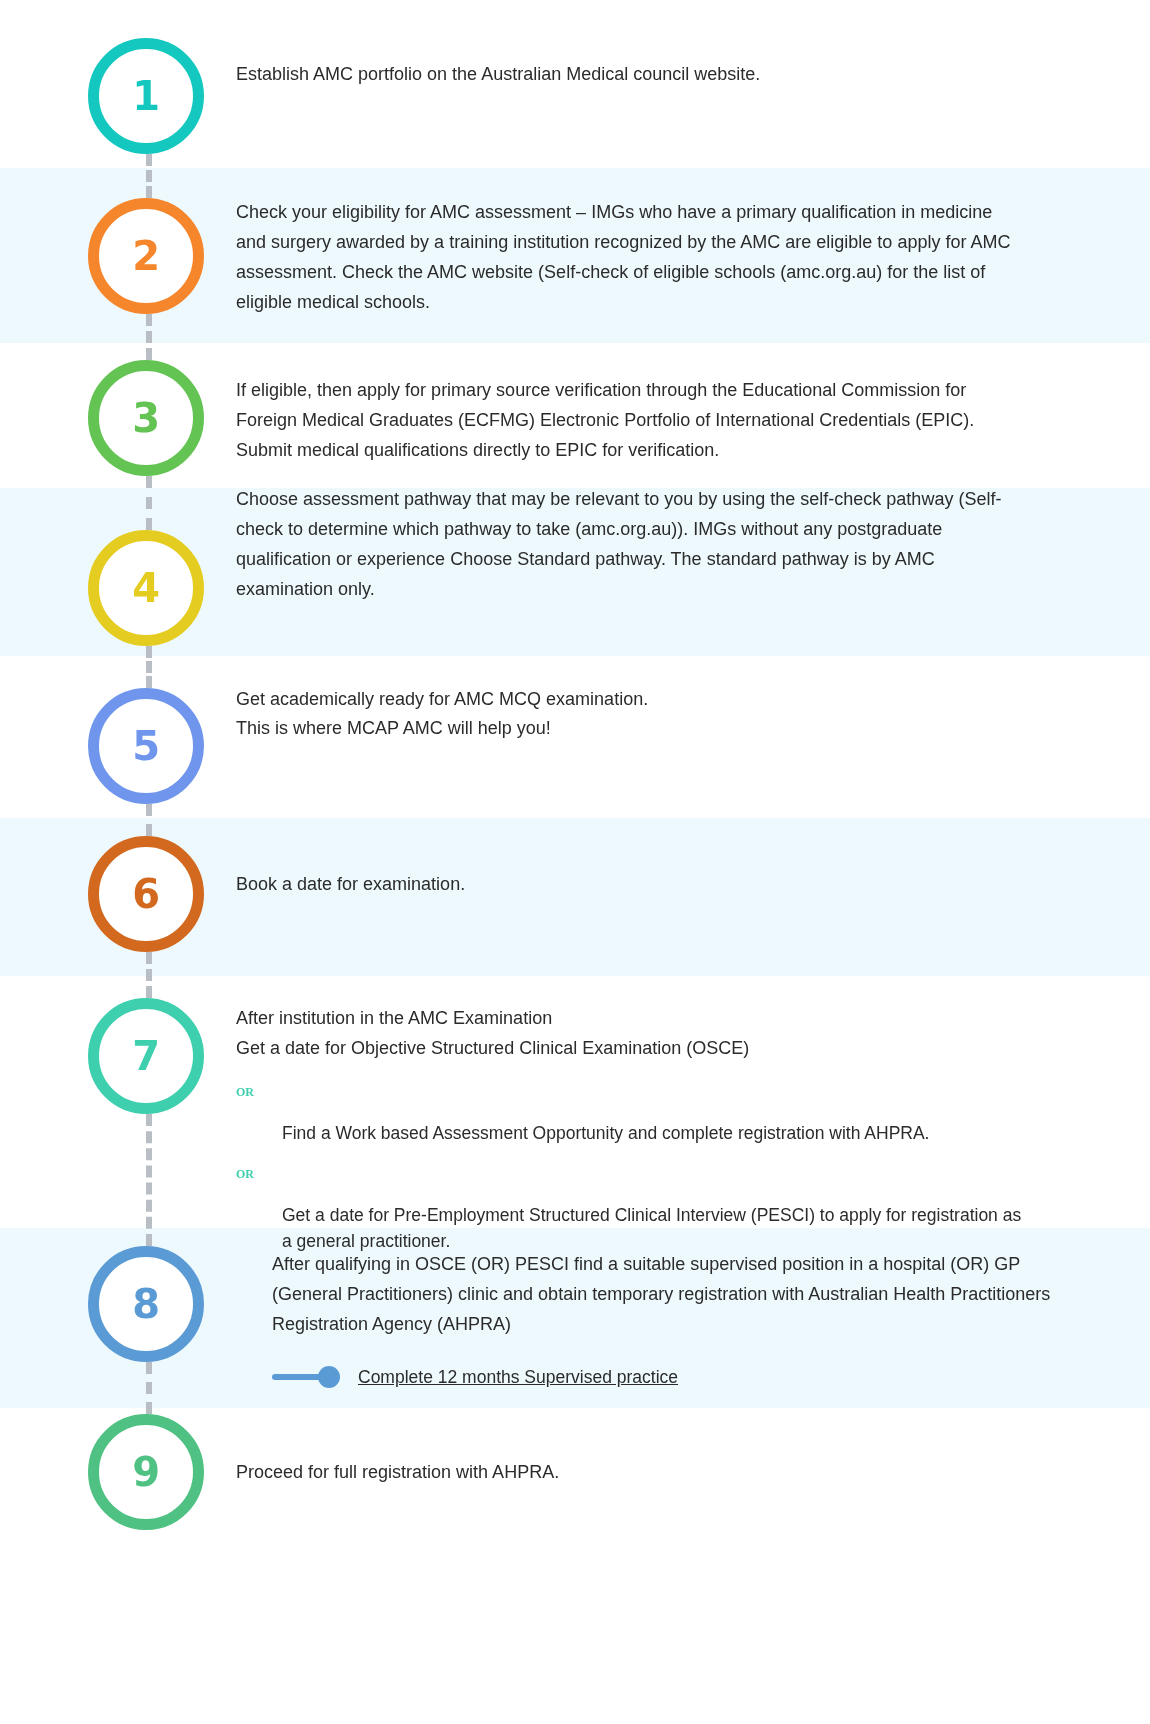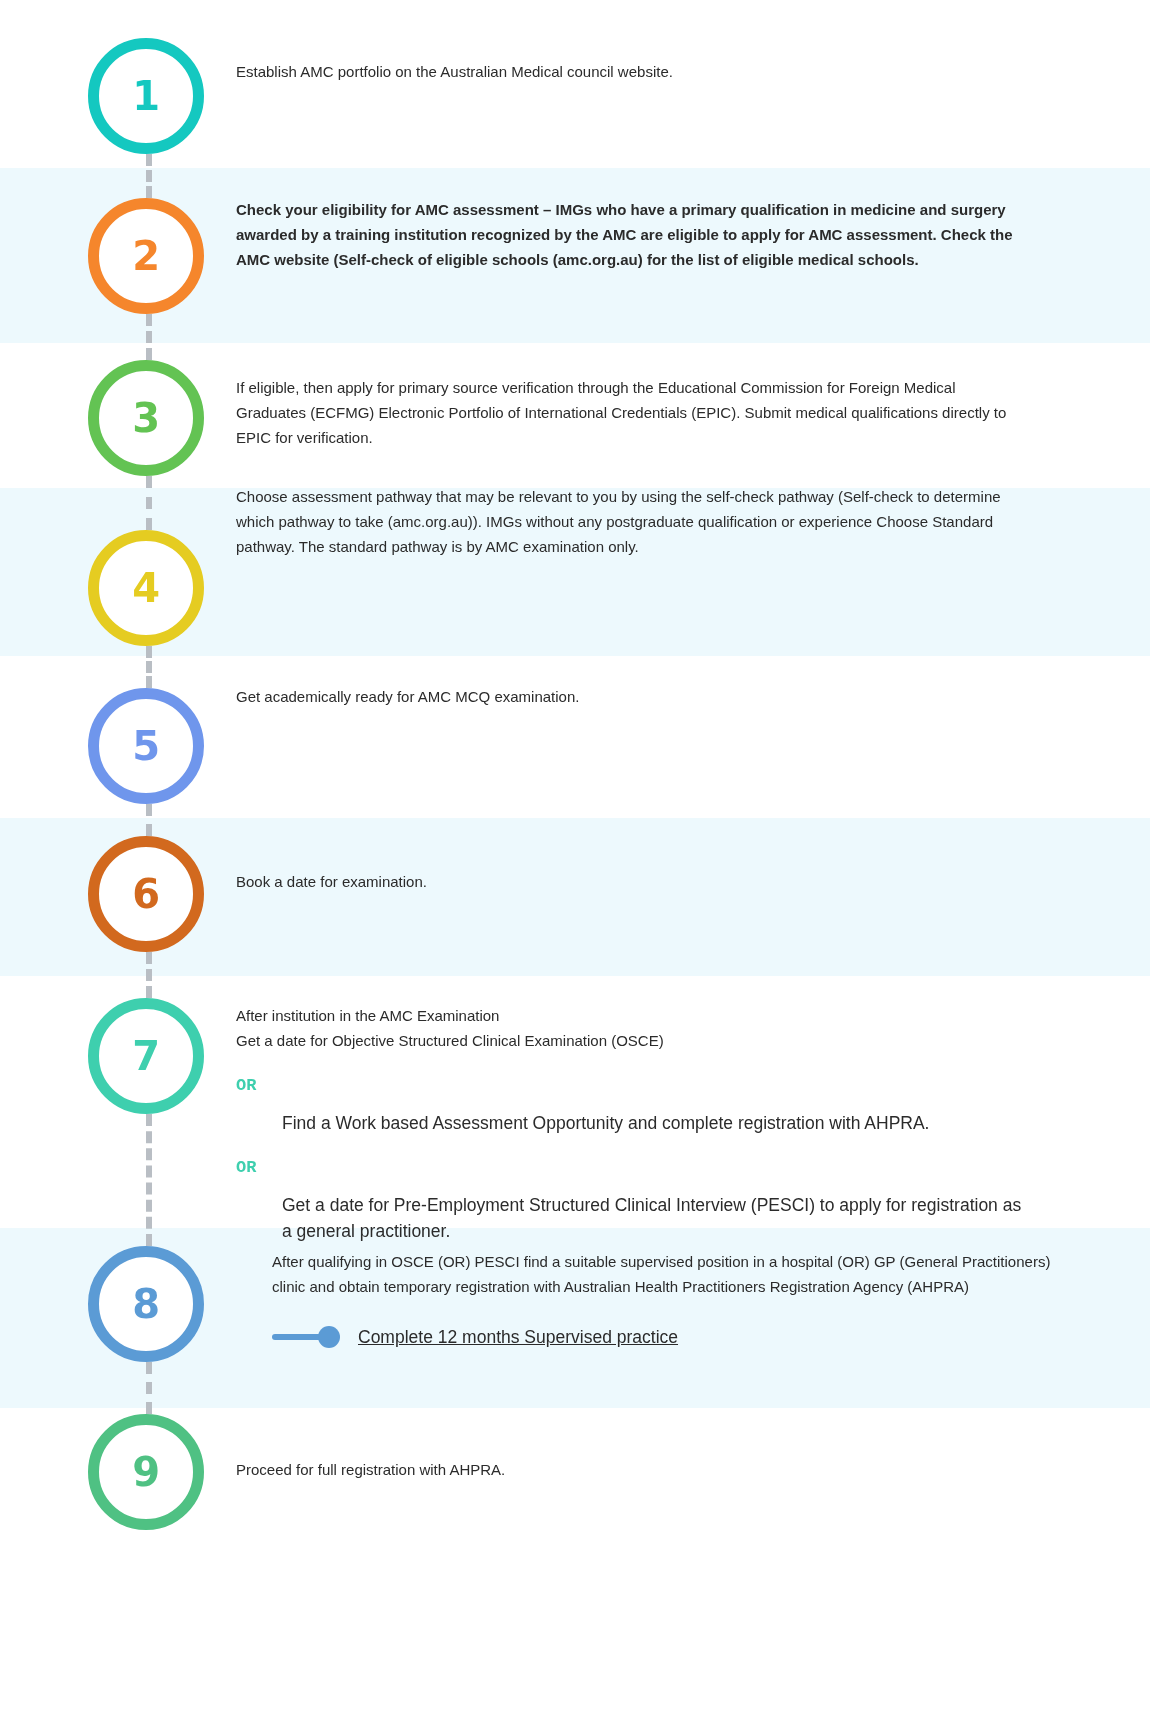--- a/index.html
+++ b/index.html
@@ -72,46 +72,46 @@
     letter-spacing: -0.5px;
   }
 
   .body {
     position: absolute;
     left: 236px;
     width: 790px;
   }
 
   .body p {
-    font-size: 15px;
+    font-size: 18px;
     line-height: 1.66;
     color: #2b2b2b;
     font-family: "Liberation Sans", sans-serif;
   }
 
   .body p.tight {
     line-height: 1.62;
   }
 
   
   .or-row {
     display: flex;
     align-items: flex-start;
     margin-top: 18px;
   }
 
   .or-tag {
     flex: 0 0 auto;
     width: 46px;
-    font-size: 17px;
+    font-size: 12px;
     font-weight: 700;
     color: #3ecfae;
     line-height: 1.5;
     padding-top: 1px;
-    font-family: Liberation Mono, monospace;
+    font-family: Liberation Serif, serif;
   }
 
   .or-text {
     flex: 1 1 auto;
     font-size: 17.5px;
     line-height: 1.5;
     color: #2b2b2b;
     margin-top: 38px;
   }
 
@@ -181,40 +181,41 @@
     <div class="connector" style="top: 1362px; height: 52px;"></div>
     <div class="badge" style="top: 38px; border-color: rgb(20, 200, 192);">
       <span class="badge-num" style="color: rgb(20, 200, 192);">1</span>
     </div>
     <div class="body step" style="top: 60px;">
       <p>Establish AMC portfolio on the Australian Medical council website.</p>
     </div>
     <div class="badge" style="top: 198px; border-color: rgb(245, 134, 44);">
       <span class="badge-num" style="color: rgb(245, 134, 44);">2</span>
     </div>
-    <div class="body step" style="top: 198px; font-weight: bold;">
+    <div class="body step" style="top: 198px;">
       <p>Check your eligibility for AMC assessment – IMGs who have a primary qualification in medicine and surgery awarded by a training institution recognized by the AMC are eligible to apply for AMC assessment. Check the AMC website (Self-check of eligible schools (amc.org.au) for the list of eligible medical schools.</p>
     </div>
     <div class="badge" style="top: 360px; border-color: rgb(99, 195, 83);">
       <span class="badge-num" style="color: rgb(99, 195, 83);">3</span>
     </div>
     <div class="body step" style="top: 376px;">
       <p>If eligible, then apply for primary source verification through the Educational Commission for Foreign Medical Graduates (ECFMG) Electronic Portfolio of International Credentials (EPIC). Submit medical qualifications directly to EPIC for verification.</p>
     </div>
     <div class="badge" style="top: 530px; border-color: rgb(229, 204, 33);">
       <span class="badge-num" style="color: rgb(229, 204, 33);">4</span>
     </div>
     <div class="body step" style="top: 485px;">
       <p>Choose assessment pathway that may be relevant to you by using the self-check pathway (Self-check to determine which pathway to take (amc.org.au)). IMGs without any postgraduate qualification or experience Choose Standard pathway. The standard pathway is by AMC examination only.</p>
     </div>
     <div class="badge" style="top: 688px; border-color: rgb(111, 150, 236);">
       <span class="badge-num" style="color: rgb(111, 150, 236);">5</span>
     </div>
     <div class="body step" style="top: 685px;">
       <p class="tight">Get academically ready for AMC MCQ examination.</p>
+      <p class="tight">This is where MCAP AMC will help you!</p>
     </div>
     <div class="badge" style="top: 836px; border-color: rgb(210, 105, 30);">
       <span class="badge-num" style="color: rgb(210, 105, 30);">6</span>
     </div>
     <div class="body step" style="top: 870px;">
       <p>Book a date for examination.</p>
     </div>
     <div class="badge" style="top: 998px; border-color: rgb(62, 207, 174);">
       <span class="badge-num" style="color: rgb(62, 207, 174);">7</span>
     </div>

